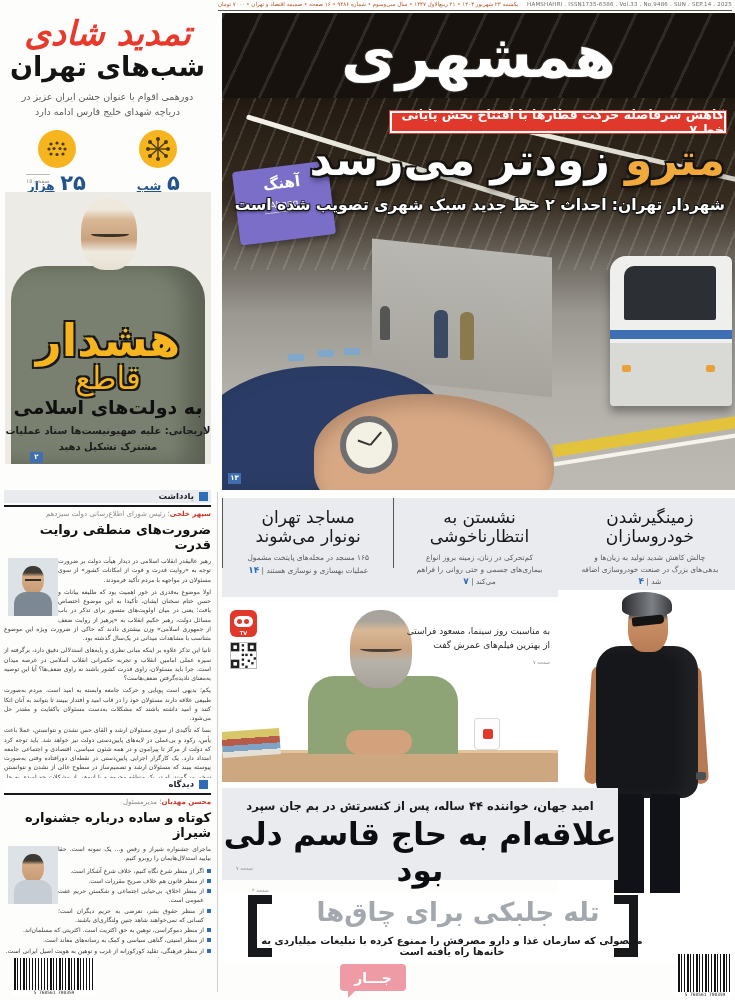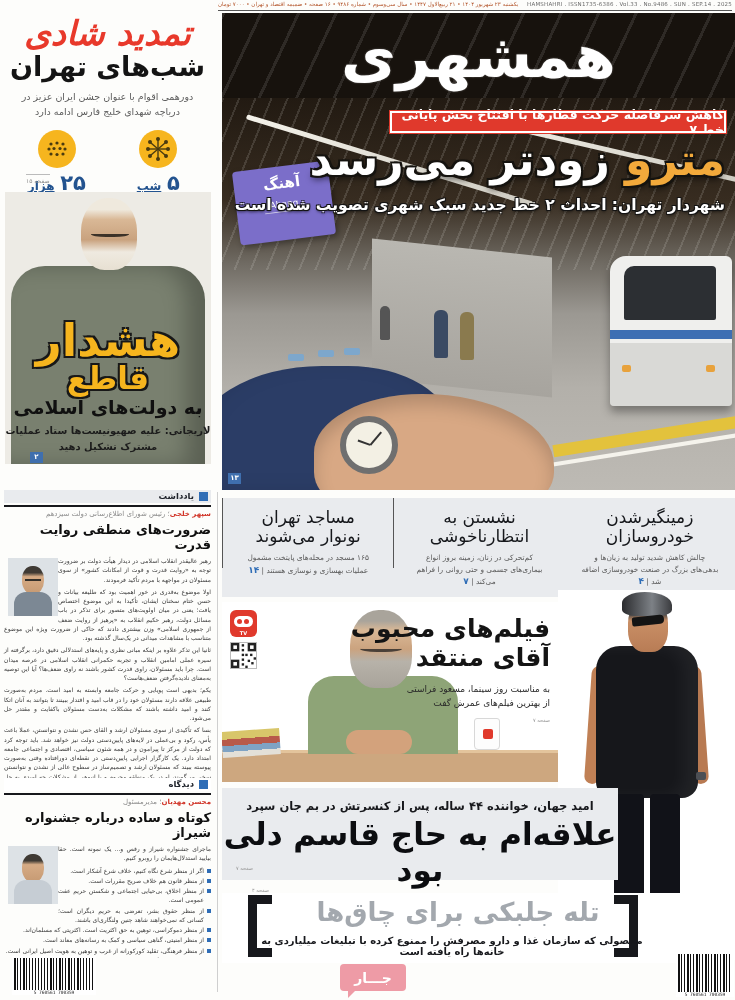--- a/index.html
+++ b/index.html
@@ -45,21 +45,21 @@
   #warning { left:5px; top:192px; width:206px; height:272px; background:#edebe5; overflow:hidden; }
   .w-torso { position:absolute; left:6px; top:74px; width:194px; height:200px; background:#79806f;
      border-radius:34px 34px 0 0; box-shadow:inset -18px 0 22px rgba(0,0,0,.25); }
   .w-head { position:absolute; left:76px; top:6px; width:56px; height:72px; border-radius:46% 46% 42% 42%;
      background:linear-gradient(180deg,#efe9dd 0 16%, #d9b896 30%, #c9a27e 58%, #efeae0 75%, #e7e0d2 100%); }
   .w-glasses { position:absolute; left:86px; top:38px; width:38px; height:7px; border-bottom:3px solid #3c3228;
      border-radius:0 0 40% 40%; }
   .w-text { position:absolute; left:0; right:0; top:128px; text-align:center; }
   .w-h1 { color:#f6b51e; font-size:45px; font-weight:bold; line-height:.95;
      text-shadow:-2px -2px 0 #181818, 2px -2px 0 #181818, -2px 2px 0 #181818, 2px 2px 0 #181818; }
-  .w-h2 { color:#f6b51e; font-size:31px; font-weight:bold; line-height:1;
+  .w-h2 { color:#f6b51e; font-size:31px; font-weight:normal; line-height:1;
      text-shadow:-2px -2px 0 #181818, 2px -2px 0 #181818, -2px 2px 0 #181818, 2px 2px 0 #181818; }
   .w-h3 { color:#101010; font-size:19px; font-weight:bold; margin-top:2px; }
   .w-lead { color:#1c1c1c; font-size:10px; font-weight:bold; line-height:1.65; margin-top:5px; }
   .page-badge { position:absolute; width:13px; height:11px; background:#3f6fae; color:#fff;
      font-size:7px; font-weight:bold; text-align:center; line-height:11px; }
 
   
   #metro { left:222px; top:98px; width:513px; height:392px; overflow:hidden;
      background:linear-gradient(180deg,#221a12 0%, #372c20 26%, #6f6a62 42%, #9b9892 55%, #b3b0aa 74%, #bdbab4 100%); }
   .ceil { position:absolute; left:0; top:0; right:0; height:44%;
@@ -397,24 +397,20 @@
             <rect x="19" y="12" width="2" height="2"></rect>
         <rect x="9" y="13" width="2" height="2"></rect>
             <rect x="14" y="14" width="2" height="2"></rect>
             <rect x="17" y="16" width="2" height="2"></rect>
         <rect x="9" y="17" width="2" height="2"></rect>
             <rect x="12" y="19" width="2" height="2"></rect>
           </g>
         </svg>
     </div>
     <div class="c-text">
-      <div class="c-h">
-          <div>فیلم‌های محبوب</div>
-          <div>آقای منتقد</div>
-        </div>
       <div class="c-lead">
           <div>به مناسبت روز سینما، مسعود فراستی</div>
           <div>از بهترین فیلم‌های عمرش گفت</div>
         </div>
       <div class="c-pageref">صفحه ۷</div>
     </div>
   </div>
 
   <div class="abs" id="singer">
     <div class="s-arm1"></div>

